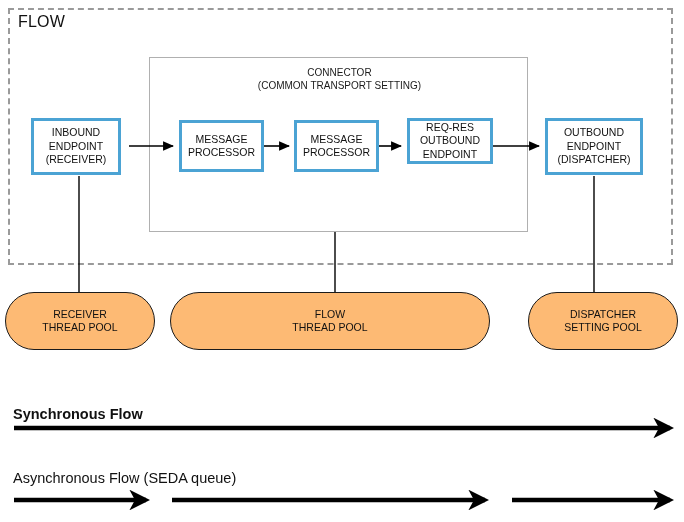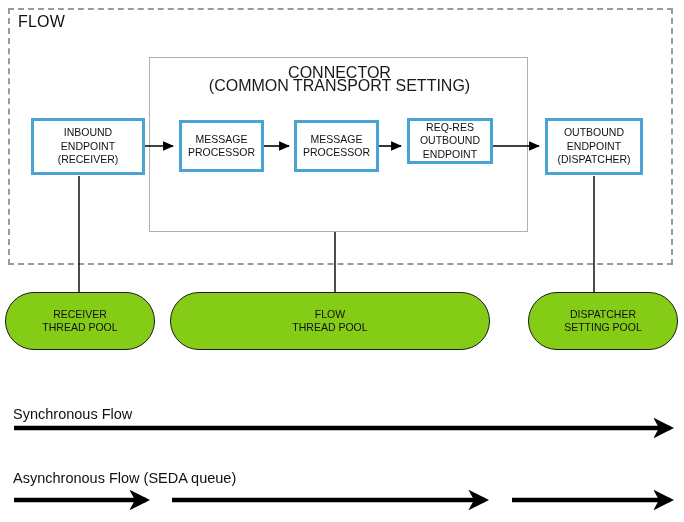--- a/index.html
+++ b/index.html
@@ -56,21 +56,21 @@
     border: 1px solid #b0b0b0;
     box-sizing: border-box;
     background: transparent;
   }
   .connector-title {
     position: absolute;
     left: 0;
     top: 8px;
     width: 379px;
     text-align: center;
-    font-size: 16px;
+    font-size: 10px;
     line-height: 13px;
     color: #1a1a1a;
     white-space: pre-line;
   }
   
   .node {
     position: absolute;
     box-sizing: border-box;
     border: 3px solid #4ba3d4;
     background: #ffffff;
@@ -81,21 +81,21 @@
     font-size: 10.5px;
     line-height: 13.5px;
     color: #111111;
     white-space: pre-line;
   }
   
   .pool {
     position: absolute;
     box-sizing: border-box;
     border: 1.4px solid #1b1b1b;
-    background: #84cc16;
+    background: #fdba74;
     display: flex;
     align-items: center;
     justify-content: center;
     text-align: center;
     font-size: 10.5px;
     line-height: 13.5px;
     color: #111111;
     white-space: pre-line;
   }
   .pool.small { border-radius: 30px; }
@@ -140,21 +140,21 @@
     <line x1="335" y1="232" x2="335" y2="292" stroke="#000000" stroke-width="1.4"></line>
     <line x1="594" y1="176" x2="594" y2="292" stroke="#000000" stroke-width="1.4"></line>
 
     <line x1="14" y1="428" x2="670" y2="428" stroke="#000000" stroke-width="4.5" marker-end="url(#bigah)"></line>
 
     <line x1="14" y1="500" x2="146" y2="500" stroke="#000000" stroke-width="4.5" marker-end="url(#bigah)"></line>
     <line x1="172" y1="500" x2="485" y2="500" stroke="#000000" stroke-width="4.5" marker-end="url(#bigah)"></line>
     <line x1="512" y1="500" x2="670" y2="500" stroke="#000000" stroke-width="4.5" marker-end="url(#bigah)"></line>
   </svg>
 
-  <div class="node" style="left:31px; top:118px; width:114px; height:57px;">
+  <div class="node" style="left:31px; top:118px; width:90px; height:57px;">
     <span>INBOUND
 ENDPOINT
 (RECEIVER)</span>
   </div>
 
   <div class="node" style="left:179px; top:120px; width:85px; height:52px;">
     <span>MESSAGE
 PROCESSOR</span>
   </div>
 
@@ -183,17 +183,17 @@
   <div class="pool wide" style="left:170px; top:292px; width:320px; height:58px;">
     <span>FLOW
 THREAD POOL</span>
   </div>
 
   <div class="pool small" style="left:528px; top:292px; width:150px; height:58px;">
     <span>DISPATCHER
 SETTING POOL</span>
   </div>
 
-  <div class="legend-label" style="left:13px; top:406px;">Synchronous Flow</div>
+  <div class="legend-label" style="left:13px; top:406px;font-weight:bold;">Synchronous Flow</div>
 
   <div class="legend-label" style="left:13px; top:470px;text-align:right;">Asynchronous Flow (SEDA queue)</div>
 
 </div>
 
 </body></html>

